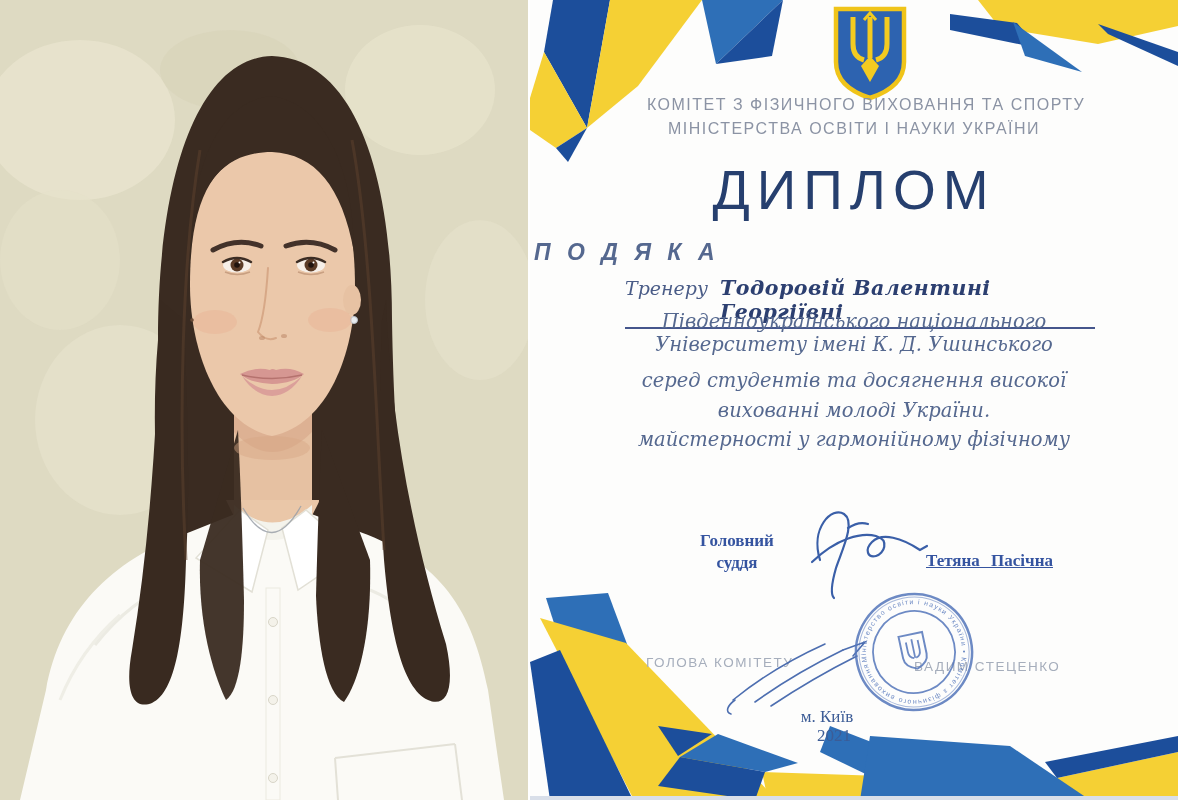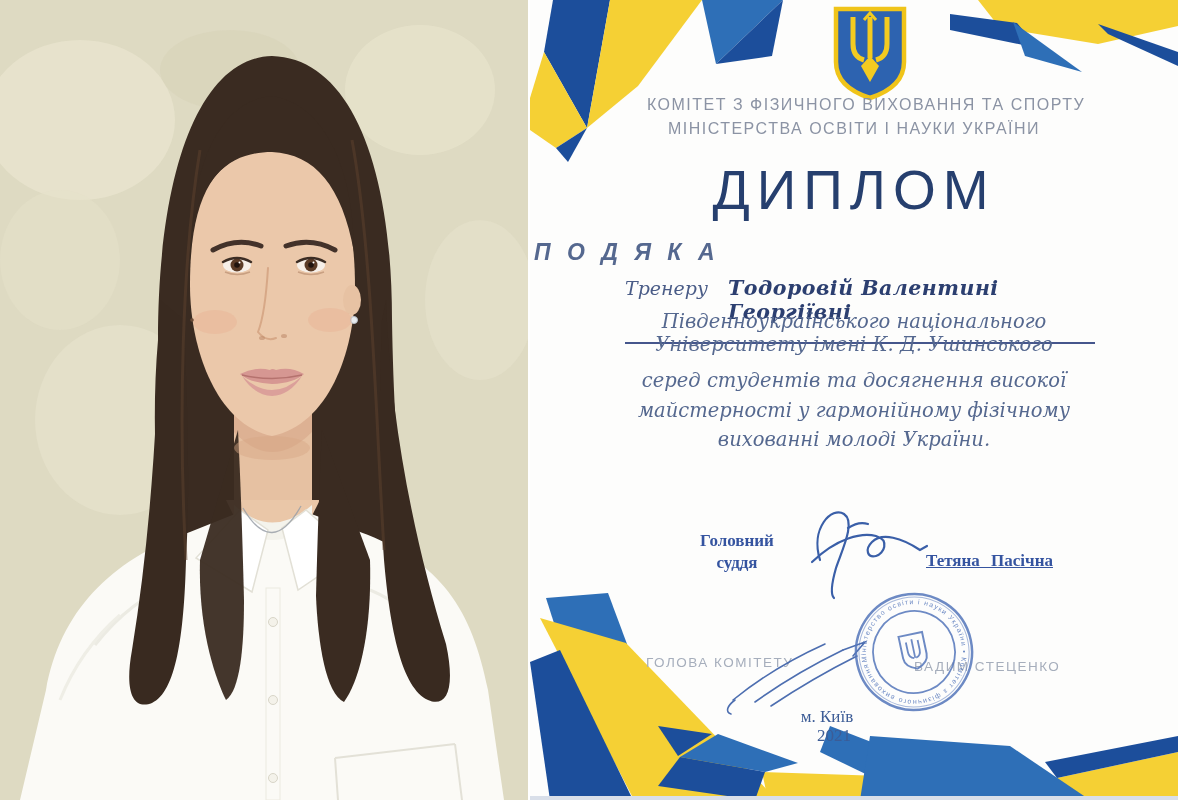--- a/index.html
+++ b/index.html
@@ -19,21 +19,21 @@
   .emblem{position:absolute;left:301px;top:6px;width:78px;height:96px;z-index:2;}
   .cert-header{position:absolute;left:0;width:100%;text-align:center;z-index:2;
       color:var(--header-gray);font-size:16px;letter-spacing:1.5px;font-weight:400;}
   .h1{top:96px;padding-left:12px;} .h2{top:120px;}
   .cert-title{position:absolute;top:146px;left:0;width:100%;text-align:center;z-index:2;
       color:var(--title-navy);font-size:55px;letter-spacing:7px;font-weight:400;margin-top:12px;}
   .cert-subtitle{position:absolute;top:239px;left:4px;width:100%;z-index:2;
       color:var(--body-blue);font-size:23px;font-weight:bold;font-style:italic;letter-spacing:5px;
       font-family:"Liberation Sans",sans-serif;}
   .recipient-row{position:absolute;top:276px;left:95px;width:470px;z-index:2;
-      border-bottom:2px solid #45568c;padding-bottom:18px;display:flex;align-items:baseline;gap:20px;}
+      border-bottom:2px solid #45568c;padding-bottom:3px;display:flex;align-items:baseline;gap:12px;}
   .recipient-prefix{font-family:"DejaVu Serif",serif;font-style:italic;font-size:19px;color:#4a5c87;}
   .recipient-name{font-family:"DejaVu Serif",serif;font-style:italic;font-weight:bold;font-size:20.5px;
       color:var(--name-navy);letter-spacing:.5px;}
   .body-group{position:absolute;left:0;width:100%;text-align:center;z-index:2;
       font-family:"DejaVu Serif",serif;font-style:italic;font-size:19.5px;color:var(--body-blue);}
   .bg1{top:310px;line-height:23px;}
   .bg2{top:366px;line-height:29.5px;}
   .judge-label{position:absolute;left:148px;top:530px;width:118px;z-index:2;text-align:center;
       font-family:"Liberation Serif",serif;font-weight:bold;font-size:17px;line-height:22px;color:var(--sign-blue);}
   .judge-name{position:absolute;left:396px;top:551px;z-index:2;
@@ -199,22 +199,22 @@
       <span class="recipient-prefix">Тренеру</span>
       <span class="recipient-name">Тодоровій Валентині Георгіївні</span>
     </div>
 
     <div class="body-group bg1">
       <div>Південноукраїнського національного</div>
       <div>Університету імені К. Д. Ушинського</div>
     </div>
     <div class="body-group bg2">
       <div>серед студентів та досягнення високої</div>
+      <div>вихованні молоді України.</div>
       <div>майстерності  у гармонійному фізічному</div>
-      <div>вихованні молоді України.</div>
     </div>
 
     <div class="judge-label">
       <div>Головний</div>
       <div>суддя</div>
     </div>
     <svg class="sig-judge" viewBox="0 0 140 105">
       <g stroke="#3a5fa8" stroke-width="2.2" fill="none" stroke-linecap="round">
         <path d="M28,62 C18,30 40,8 52,16 C64,24 50,52 44,70 C40,84 38,96 42,100"></path>
         <path d="M20,64 C45,40 70,34 84,38 C98,42 92,56 84,58 C76,60 72,52 80,44 C90,34 110,40 128,52 L135,48"></path>

